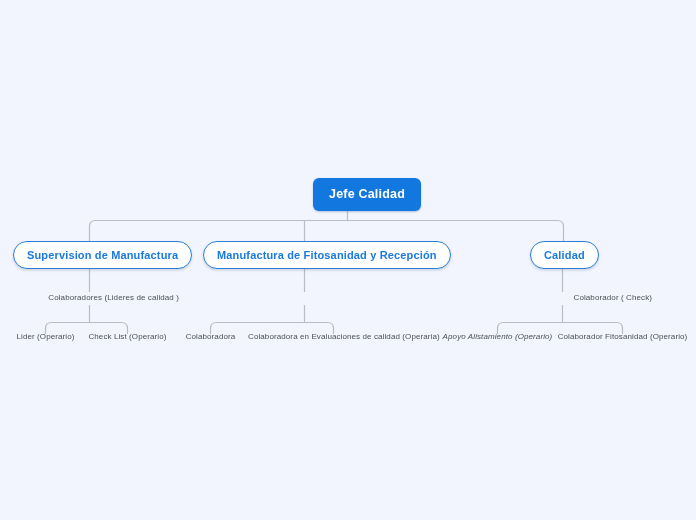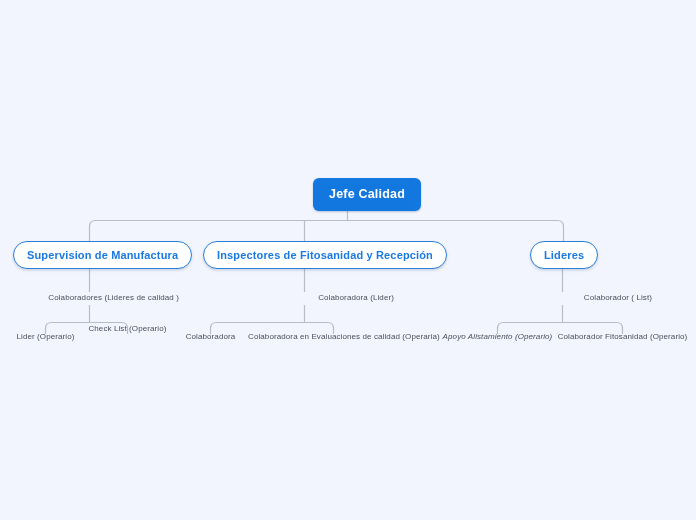--- a/index.html
+++ b/index.html
@@ -94,33 +94,32 @@
       <path d="M562.5 305.5 L562.5 322.5"></path>
       <path d="M497.5 333.5 L497.5 328.5 Q497.5 322.5 503.5 322.5
                L616.5 322.5 Q622.5 322.5 622.5 328.5 L622.5 333.5"></path>
     </g>
   </svg>
 
   <div class="node root-node" style="left:297px; top:178px;margin-left:16px;">Jefe Calidad</div>
 
   <div class="node branch-node" style="left:13px; top:241px;">Supervision de Manufactura</div>
 
-  <div class="node branch-node" style="left:203px; top:241px;">Inspectores de Fitosanidad y Recepción</div>
+  <div class="node branch-node" style="left:203px; top:241px;">Manufactura de Fitosanidad y Recepción</div>
 
-  <div class="node branch-node" style="left:530px; top:241px;">Lideres</div>
+  <div class="node branch-node" style="left:530px; top:241px;">Calidad</div>
 
   <div class="node sub-label" style="left:0px; top:293px; width:179px;">Colaboradores (Lideres de calidad )</div>
 
-  <div class="node sub-label" style="left:215px; top:293px; width:179px;">Colaboradora (Lider)</div>
 
-  <div class="node sub-label" style="left:473px; top:293px; width:179px;">Colaborador ( List)</div>
+  <div class="node sub-label" style="left:473px; top:293px; width:179px;">Colaborador ( Check)</div>
 
   <div class="node leaf-label" style="left:0px; top:332px; width:91px;">Lider (Operario)</div>
 
-  <div class="node leaf-label" style="left:72px; top:324px; width:111px;">Check List (Operario)</div>
+  <div class="node leaf-label" style="left:72px; top:332px; width:111px;">Check List (Operario)</div>
 
   <div class="node leaf-label" style="left:165px; top:332px; width:91px;">Colaboradora</div>
 
   <div class="node leaf-label" style="left:248px; top:332px; width:171px;">Colaboradora en Evaluaciones de calidad (Operaria)</div>
 
   <div class="node leaf-label" style="left:432px; top:332px; width:131px;font-style:italic;">Apoyo Alistamiento (Operario)</div>
 
   <div class="node leaf-label" style="left:557px; top:332px; width:131px;">Colaborador Fitosanidad (Operario)</div>
 
 </div>

